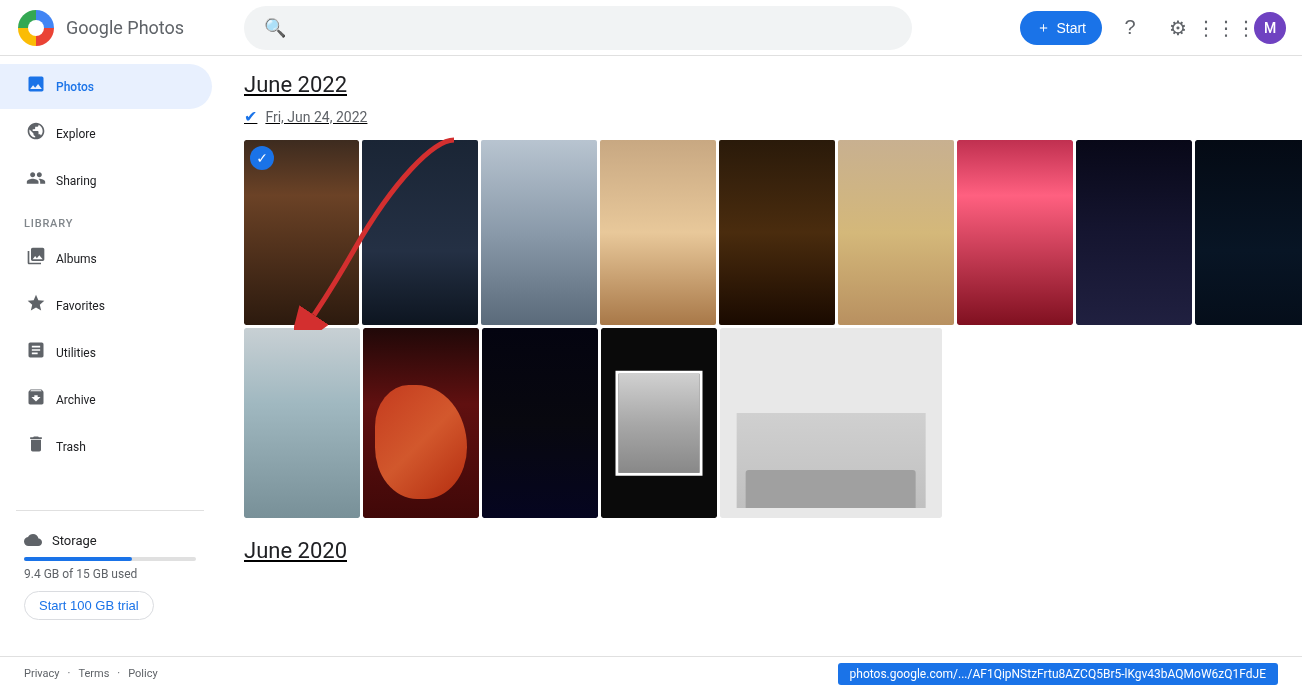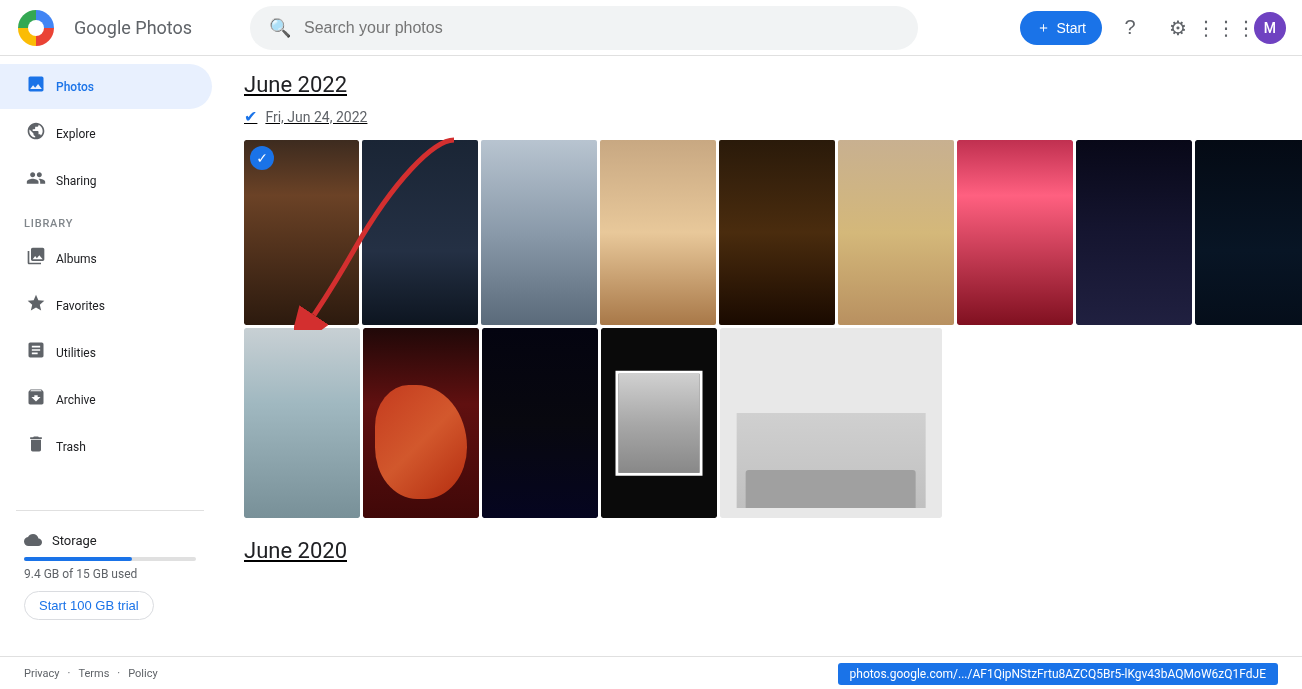--- a/index.html
+++ b/index.html
@@ -3,21 +3,21 @@
   <meta charset="utf-8">
   <style>
     * { margin: 0; padding: 0; box-sizing: border-box; }
     body { font-family: 'Google Sans', Roboto, Arial, sans-serif; background: #fff; display: flex; flex-direction: column; height: 689px; overflow: hidden; }
 
     
     .header {
       display: flex; align-items: center; padding: 8px 16px; gap: 12px;
       border-bottom: 1px solid #e0e0e0; height: 56px; flex-shrink: 0;
     }
-    .logo { display: flex; align-items: center; gap: 18px; text-decoration: none; }
+    .logo { display: flex; align-items: center; gap: 10px; text-decoration: none; }
     .logo-icon { width: 40px; height: 40px; }
     .logo-text { font-size: 18px; color: #5f6368; font-weight: 400; }
     .search-bar {
       flex: 1; max-width: 668px; margin: 0 auto;
       display: flex; align-items: center; gap: 12px;
       background: #f1f3f4; border-radius: 24px; padding: 8px 20px;
       height: 44px;
     }
     .search-bar input {
       border: none; background: transparent; font-size: 16px; color: #202124;
@@ -137,21 +137,20 @@
       <path d="M20 20 V38 A18 18 0 0 0 38 20 Z" fill="#ea4335"></path>
       <path d="M20 20 H2 A18 18 0 0 0 20 38 Z" fill="#fbbc05"></path>
       <path d="M20 20 V2 A18 18 0 0 0 2 20 Z" fill="#34a853"></path>
       <circle cx="20" cy="20" r="8" fill="#fff"></circle>
     </svg>
     <span class="logo-text">Google Photos</span>
   </a>
 
   <div class="search-bar">
     <span class="search-icon">🔍</span>
-    <input type="text" placeholder="Search your photos" style="">
   </div>
 
   <div class="header-actions">
     <button class="import-btn">
       <span>＋</span>
       <span>Start</span>
     </button>
     <button class="icon-btn">
       <span>?</span>
     </button>

